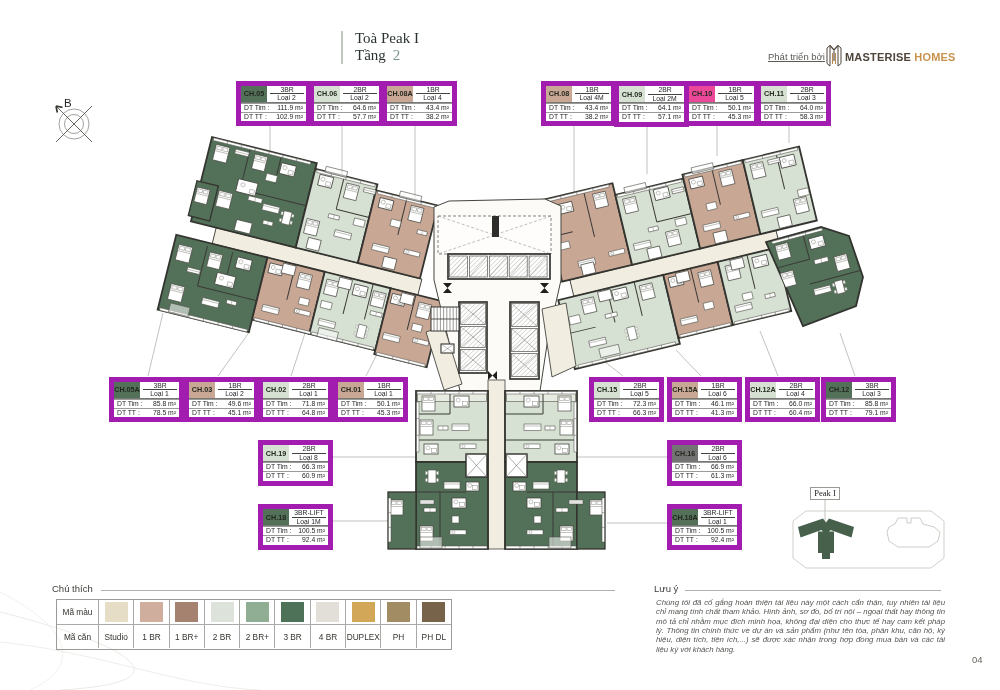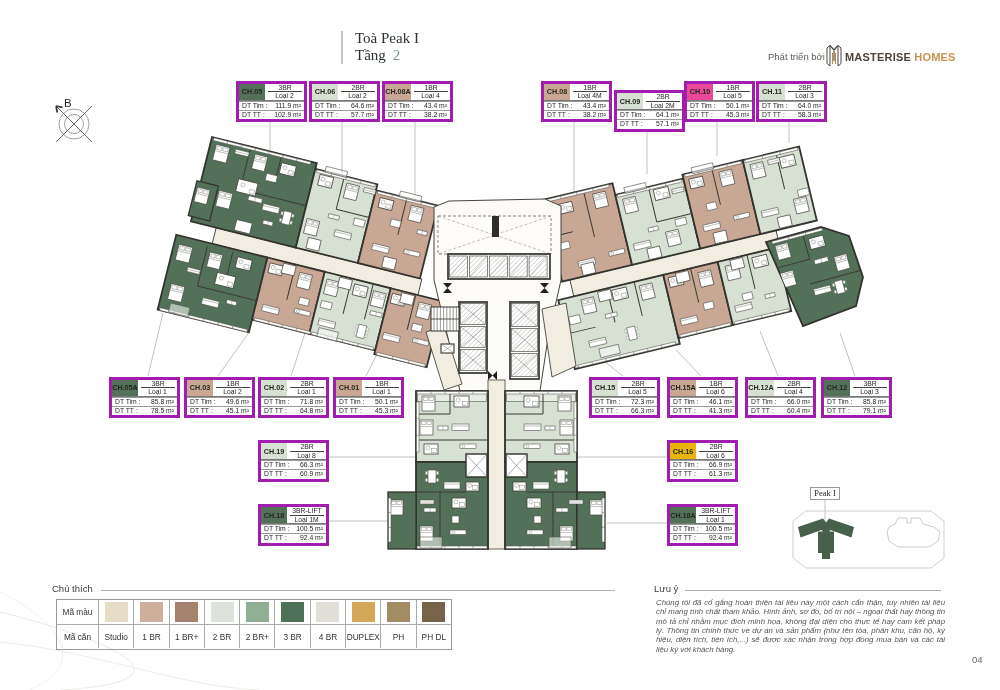--- a/index.html
+++ b/index.html
@@ -4,26 +4,26 @@
 html,body{margin:0;padding:0;background:#fff;}
 .page{position:relative;width:1000px;height:690px;background:#fff;overflow:hidden;
   font-family:"Liberation Sans",sans-serif;}
 .plan{position:absolute;left:0;top:0;}
 .title{position:absolute;left:56px;top:29px;font-family:"Liberation Serif",serif;
   font-size:32px;font-weight:400;letter-spacing:0.4px;color:#232c26;white-space:nowrap;}
 .tdiv{position:absolute;left:341px;top:31px;width:1.6px;height:33px;background:#c2c8c1;}
 .sub{position:absolute;left:355px;top:30px;font-family:"Liberation Serif",serif;
   font-size:15px;color:#2a332d;line-height:16.5px;}
 .sub .num{color:#7b958a;padding-left:7px;}
-.dev{position:absolute;left:768px;top:51px;font-size:9.5px;color:#5a5a56;}
+.dev{position:absolute;left:768px;top:51px;font-size:9.5px;color:#5a5a56;text-decoration:underline;}
 .mast{position:absolute;left:845px;top:51px;font-size:11px;font-weight:bold;
   letter-spacing:0.2px;color:#4e443a;white-space:nowrap;}
 .mast span{color:#c9934f;}
 .logo{position:absolute;left:826px;top:45px;}
-.card{position:absolute;width:65px;background:#fff;border:3px solid #a21caf;font-size:6.8px;color:#26262a;}
+.card{position:absolute;width:65px;background:#fff;border:5px solid #a21caf;font-size:6.8px;color:#26262a;}
 .c-head{display:flex;height:16.4px;border-bottom:0.8px solid #777;}
 .c-id{width:26px;display:flex;align-items:center;justify-content:center;font-weight:bold;font-size:7.2px;color:#23281f;}
 .c-br{flex:1;text-align:center;}
 .c-br1{height:7.9px;line-height:8.6px;margin:0 2px 0 3px;border-bottom:1px solid #44443f;}
 
 .c-br2{height:7.8px;line-height:8.4px;}
 .c-row{height:8.1px;line-height:8.8px;border-top:0.8px solid #9a9a96;display:flex;justify-content:space-between;padding:0 3px;}
 .peakbox{position:absolute;left:810px;top:487px;width:28px;height:10.5px;border:0.8px solid #9a9a95;
  font-family:"Liberation Serif",serif;font-size:8.5px;text-align:center;line-height:11px;color:#222;background:#fff;}
 .chu{position:absolute;left:52px;top:583px;font-size:9.5px;color:#3c3c38;}
@@ -1269,21 +1269,21 @@
 <div class="c-row">
         <span class="c-l">DT Tim&nbsp;:</span>
         <span class="c-v">43.4 m²</span>
       </div>
 <div class="c-row">
         <span class="c-l">DT TT&nbsp;:</span>
         <span class="c-v">38.2 m²</span>
       </div>
 </div>
 
-<div class="card" style="left:614px;top:90px">
+<div class="card" style="left:614px;top:81px">
 <div class="c-head">
         <div class="c-id" style="background:#d7e1d3">CH.09</div>
 <div class="c-br">
           <div class="c-br1">2BR</div>
           <div class="c-br2">Loại 2M</div>
         </div>
       </div>
 <div class="c-row">
         <span class="c-l">DT Tim&nbsp;:</span>
         <span class="c-v">64.1 m²</span>
@@ -1505,21 +1505,21 @@
         <span class="c-v">100.5 m²</span>
       </div>
 <div class="c-row">
         <span class="c-l">DT TT&nbsp;:</span>
         <span class="c-v">92.4 m²</span>
       </div>
 </div>
 
 <div class="card" style="left:667px;top:440px">
 <div class="c-head">
-        <div class="c-id" style="background:#eab308">CH.16</div>
+        <div class="c-id" style="background:#737373">CH.16</div>
 <div class="c-br">
           <div class="c-br1">2BR</div>
           <div class="c-br2">Loại 6</div>
         </div>
       </div>
 <div class="c-row">
         <span class="c-l">DT Tim&nbsp;:</span>
         <span class="c-v">66.9 m²</span>
       </div>
 <div class="c-row">

